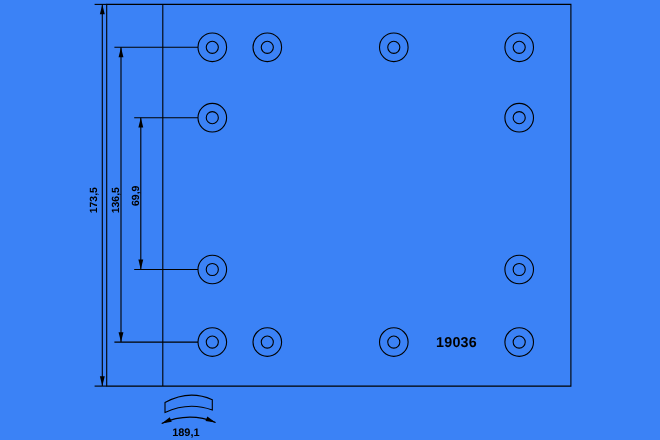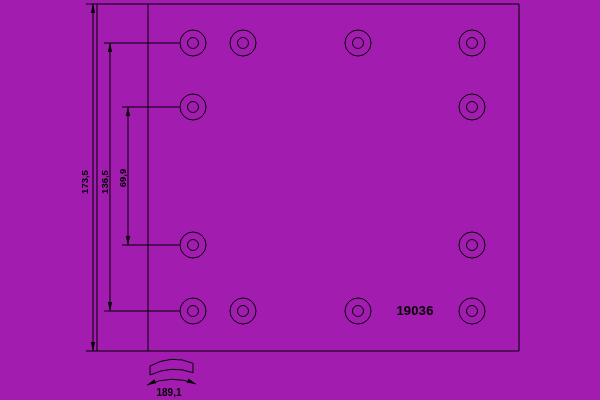--- a/index.html
+++ b/index.html
@@ -5,21 +5,21 @@
   html, body {
     margin: 0;
     padding: 0;
     background: #ffffff;
     font-family: "Liberation Sans", sans-serif;
   }
   .canvas {
     position: relative;
     width: 600px;
     height: 400px;
-    background: #a21caf;
+    background: #3b82f6;
     overflow: hidden;
   }
   svg {
     display: block;
   }
   .stroke {
     stroke: #000000;
     stroke-width: 1;
     fill: none;
   }

